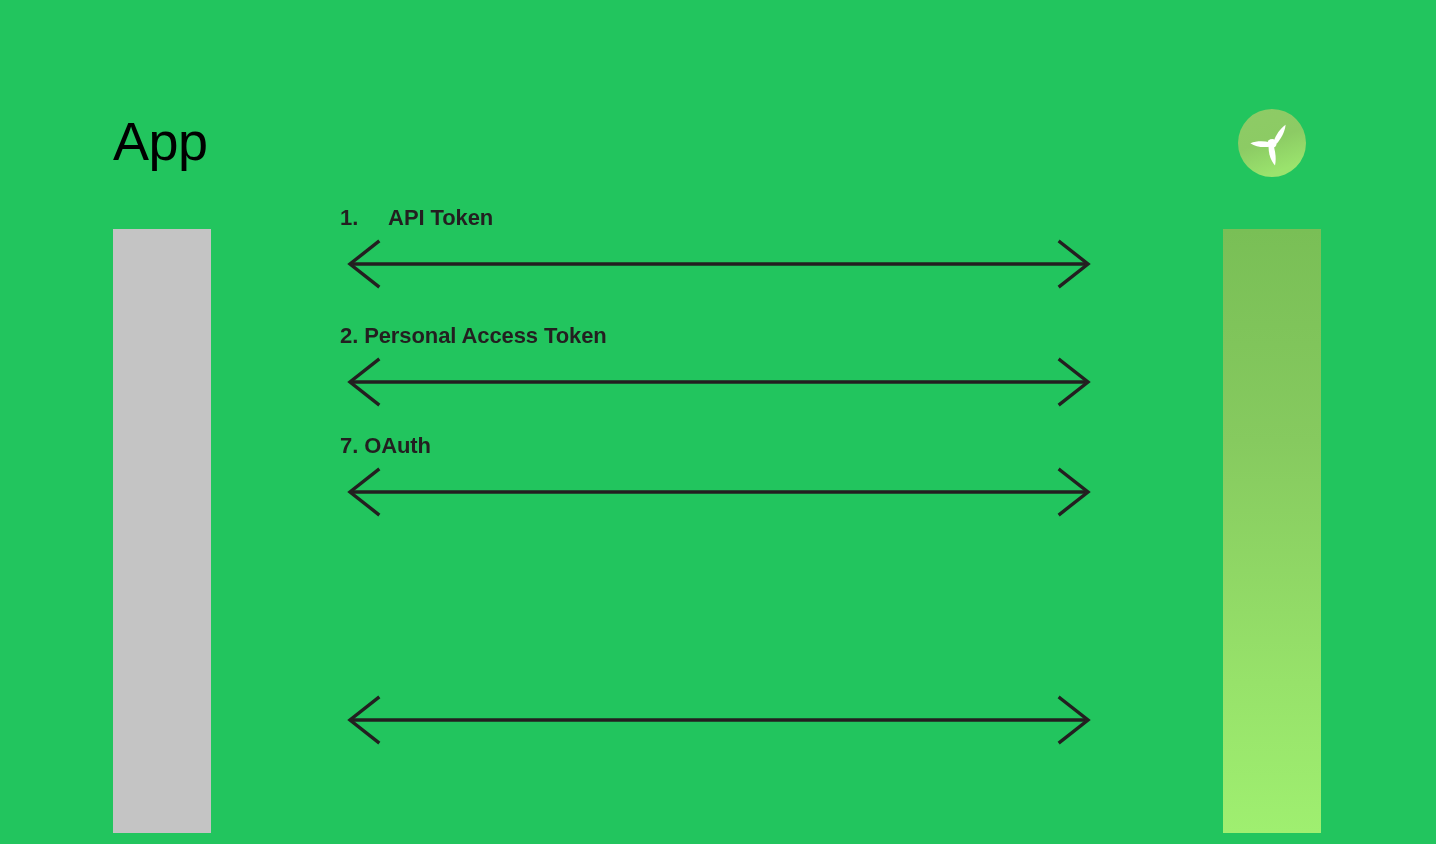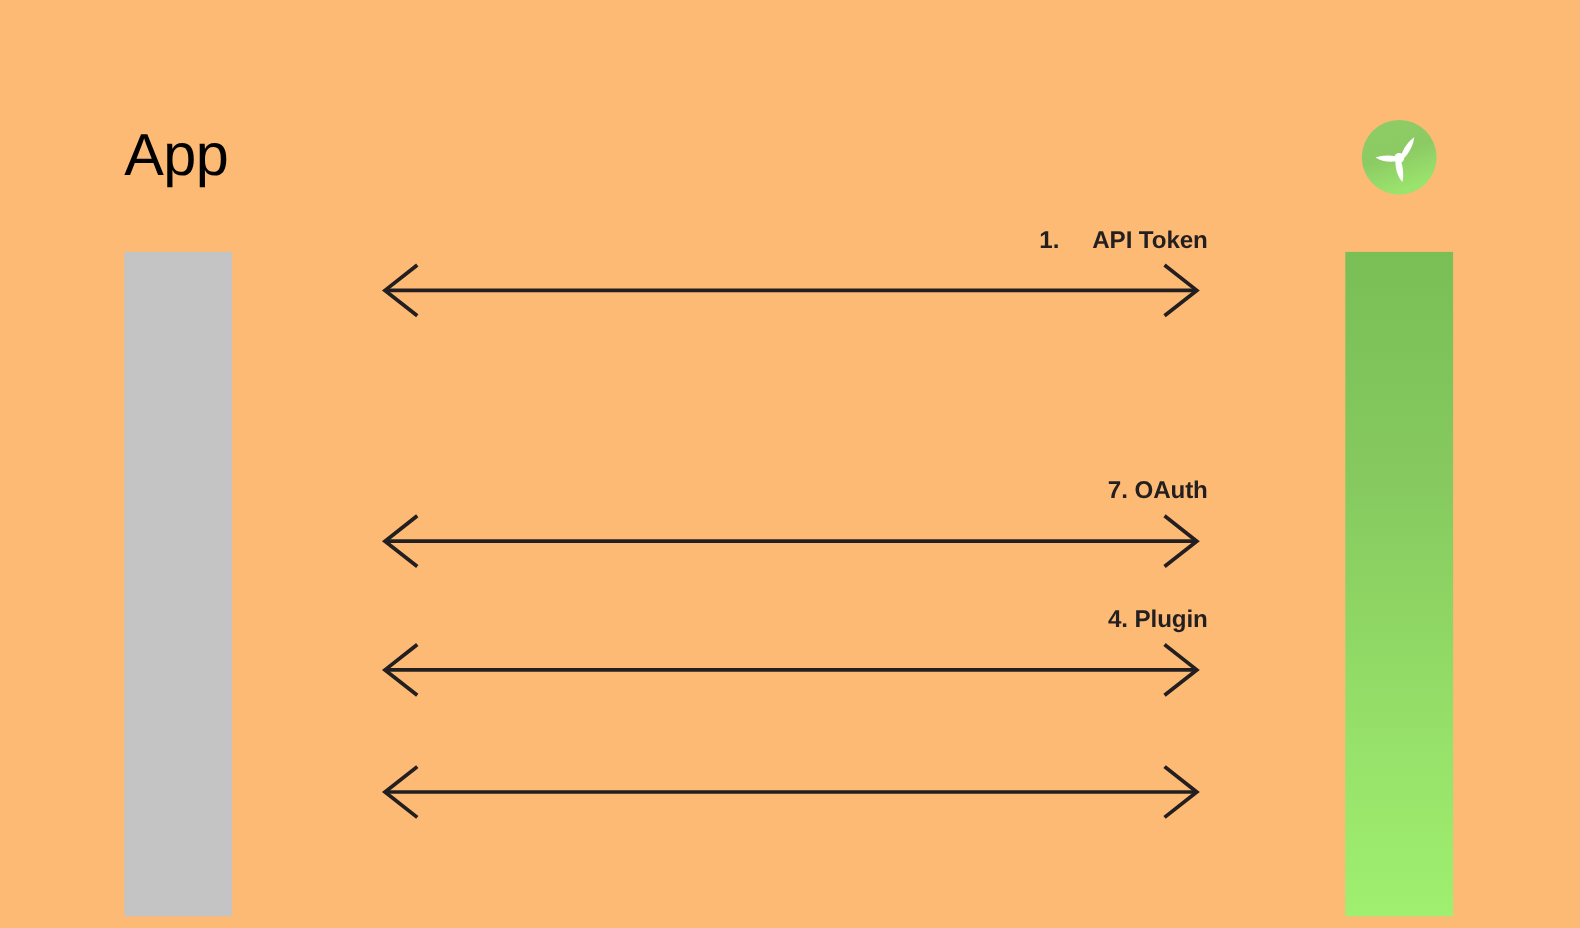--- a/index.html
+++ b/index.html
@@ -8,21 +8,21 @@
     padding: 0;
     background: #ffffff;
   }
   body {
     font-family: "Liberation Sans", sans-serif;
   }
   #canvas {
     position: relative;
     width: 1436px;
     height: 844px;
-    background: #fdba74;
+    background: #22c55e;
     overflow: hidden;
   }
 
   
   .actor-left-title {
     position: absolute;
     left: 113px;
     top: 114px;
     font-family: "Liberation Sans", sans-serif;
     font-size: 54px;
@@ -64,21 +64,21 @@
     position: absolute;
     left: 340px;
     width: 758px;
     height: 86px;
   }
   .msg-label {
     position: absolute;
     left: 0;
     top: 0;
     width: 758px;
-    text-align: right;
+    text-align: left;
     font-family: "Liberation Sans", sans-serif;
     font-size: 22px;
     font-weight: bold;
     color: #231f20;
     letter-spacing: -0.1px;
     white-space: pre;
     line-height: 1.1;
   }
   .msg-arrow {
     position: absolute;
@@ -129,46 +129,46 @@
       <svg viewBox="0 0 758 56" xmlns="http://www.w3.org/2000/svg">
         <g stroke="#231f20" stroke-width="3.4" fill="none" stroke-linecap="square">
           <line x1="14" y1="28" x2="744" y2="28"></line>
           <polyline points="38,6 10,28 38,50"></polyline>
           <polyline points="720,6 748,28 720,50"></polyline>
         </g>
       </svg>
     </div>
   </div>
 
+  <div class="msg-row" style="top:324px;">
+    <div class="msg-label">2. Personal Access Token</div>
+    <div class="msg-arrow">
+      <svg viewBox="0 0 758 56" xmlns="http://www.w3.org/2000/svg">
+        <g stroke="#231f20" stroke-width="3.4" fill="none" stroke-linecap="square">
+          <line x1="14" y1="28" x2="744" y2="28"></line>
+          <polyline points="38,6 10,28 38,50"></polyline>
+          <polyline points="720,6 748,28 720,50"></polyline>
+        </g>
+      </svg>
+    </div>
+  </div>
 
   <div class="msg-row" style="top:434px;">
     <div class="msg-label">7. OAuth</div>
     <div class="msg-arrow">
       <svg viewBox="0 0 758 56" xmlns="http://www.w3.org/2000/svg">
         <g stroke="#231f20" stroke-width="3.4" fill="none" stroke-linecap="square">
           <line x1="14" y1="28" x2="744" y2="28"></line>
           <polyline points="38,6 10,28 38,50"></polyline>
           <polyline points="720,6 748,28 720,50"></polyline>
         </g>
       </svg>
     </div>
   </div>
 
-  <div class="msg-row" style="top:551px;">
-    <div class="msg-label">4. Plugin</div>
-    <div class="msg-arrow">
-      <svg viewBox="0 0 758 56" xmlns="http://www.w3.org/2000/svg">
-        <g stroke="#231f20" stroke-width="3.4" fill="none" stroke-linecap="square">
-          <line x1="14" y1="28" x2="744" y2="28"></line>
-          <polyline points="38,6 10,28 38,50"></polyline>
-          <polyline points="720,6 748,28 720,50"></polyline>
-        </g>
-      </svg>
-    </div>
-  </div>
 
   <div class="msg-row" style="top:662px;">
     <div class="msg-arrow">
       <svg viewBox="0 0 758 56" xmlns="http://www.w3.org/2000/svg">
         <g stroke="#231f20" stroke-width="3.4" fill="none" stroke-linecap="square">
           <line x1="14" y1="28" x2="744" y2="28"></line>
           <polyline points="38,6 10,28 38,50"></polyline>
           <polyline points="720,6 748,28 720,50"></polyline>
         </g>
       </svg>

